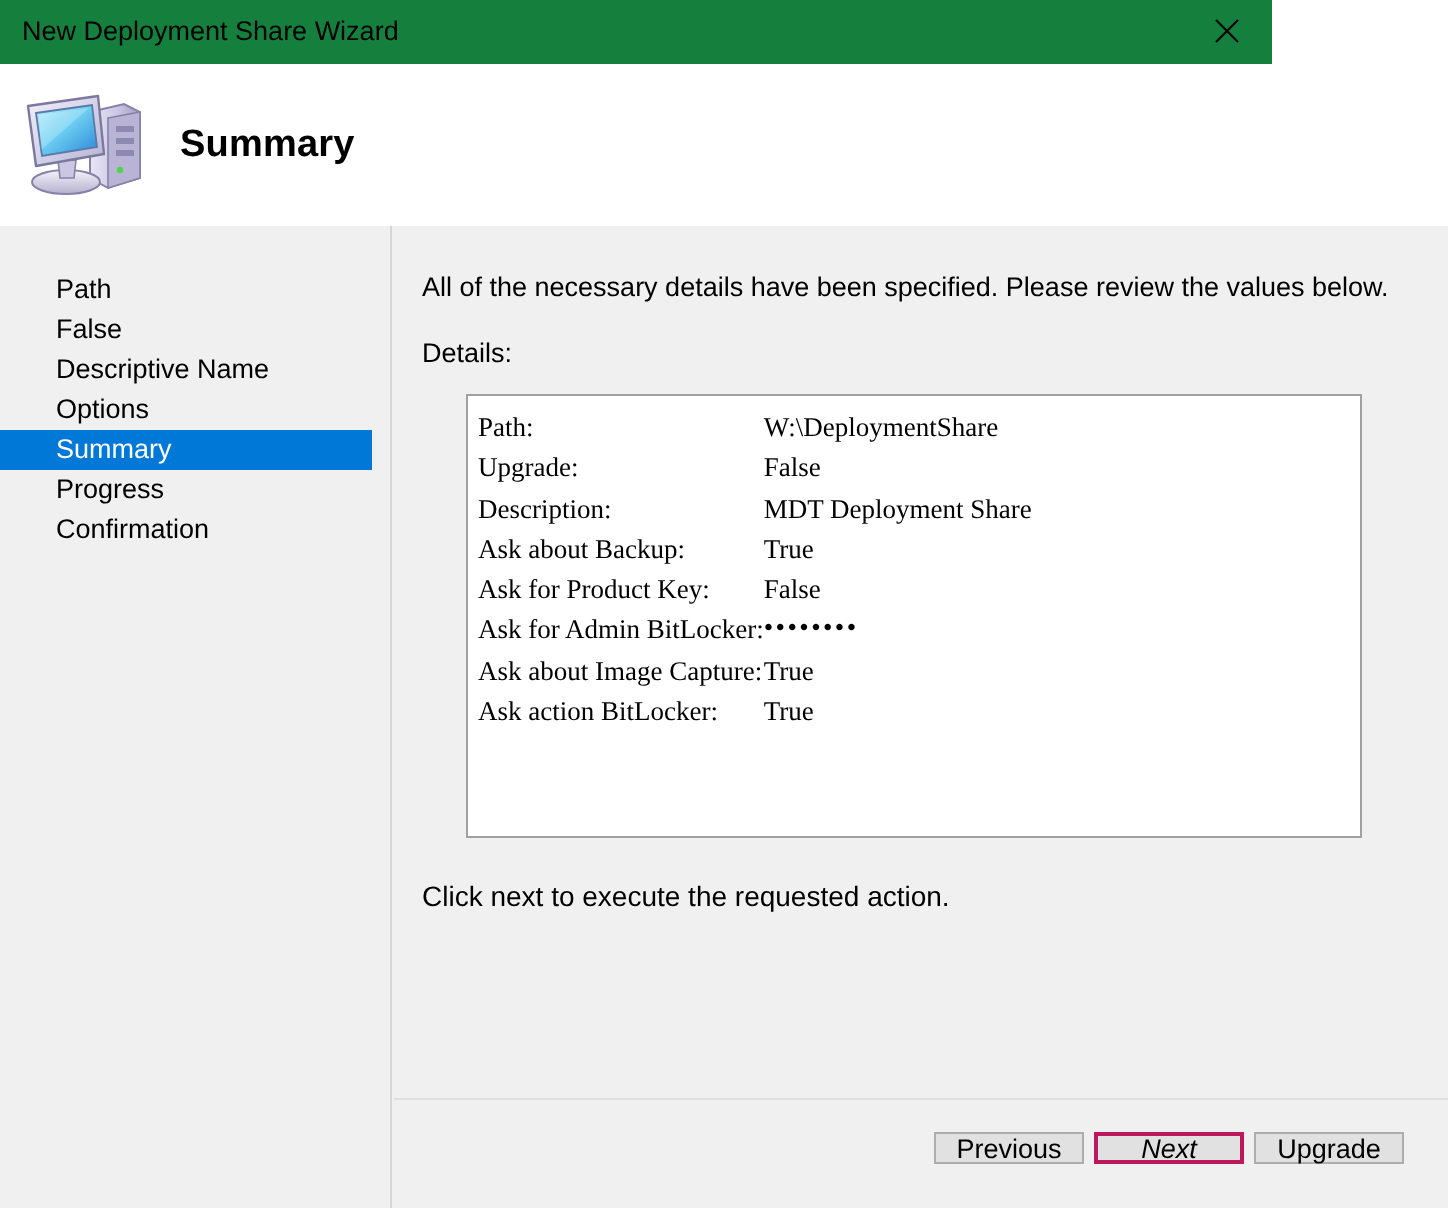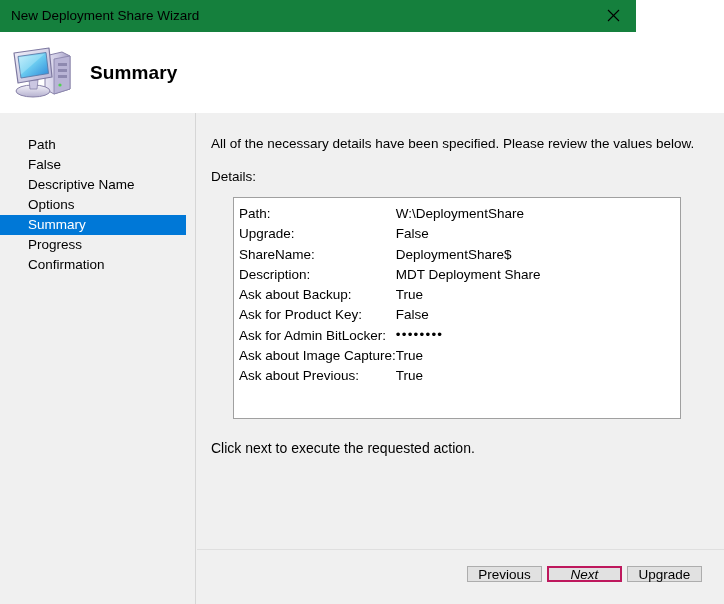--- a/index.html
+++ b/index.html
@@ -154,20 +154,21 @@
     height: 222px;
     background: #ffffff;
     border: 1px solid #a0a0a0;
     box-sizing: border-box;
     overflow: hidden;
   }
   #details-table {
     border-collapse: collapse;
     margin-top: 6px;
     margin-left: 5px;
+    font-family: Liberation Serif, serif;
   }
   #details-table td {
     font-size: 13.5px;
     color: #000000;
     padding: 0;
     height: 20.3px;
     line-height: 20.3px;
     vertical-align: top;
     white-space: nowrap;
   }
@@ -312,45 +313,41 @@
           <tbody>
             <tr>
               <td class="detail-key">Path:</td>
               <td class="detail-val">W:\DeploymentShare</td>
             </tr>
             <tr>
               <td class="detail-key">Upgrade:</td>
               <td class="detail-val">False</td>
             </tr>
             <tr>
-              <td class="detail-key">ShareName:</td>
-              <td class="detail-val">DeploymentShare$</td>
-            </tr>
-            <tr>
               <td class="detail-key">Description:</td>
               <td class="detail-val">MDT Deployment Share</td>
             </tr>
             <tr>
               <td class="detail-key">Ask about Backup:</td>
               <td class="detail-val">True</td>
             </tr>
             <tr>
               <td class="detail-key">Ask for Product Key:</td>
               <td class="detail-val">False</td>
             </tr>
             <tr>
               <td class="detail-key">Ask for Admin BitLocker:</td>
               <td class="detail-val masked">••••••••</td>
             </tr>
             <tr>
               <td class="detail-key">Ask about Image Capture:</td>
               <td class="detail-val">True</td>
             </tr>
             <tr>
-              <td class="detail-key">Ask about Previous:</td>
+              <td class="detail-key">Ask action BitLocker:</td>
               <td class="detail-val">True</td>
             </tr>
           </tbody>
         </table>
       </div>
 
       <div id="closing-text">Click next to execute the requested action.</div>
     </div>
 
     <div id="footer-separator"></div>

